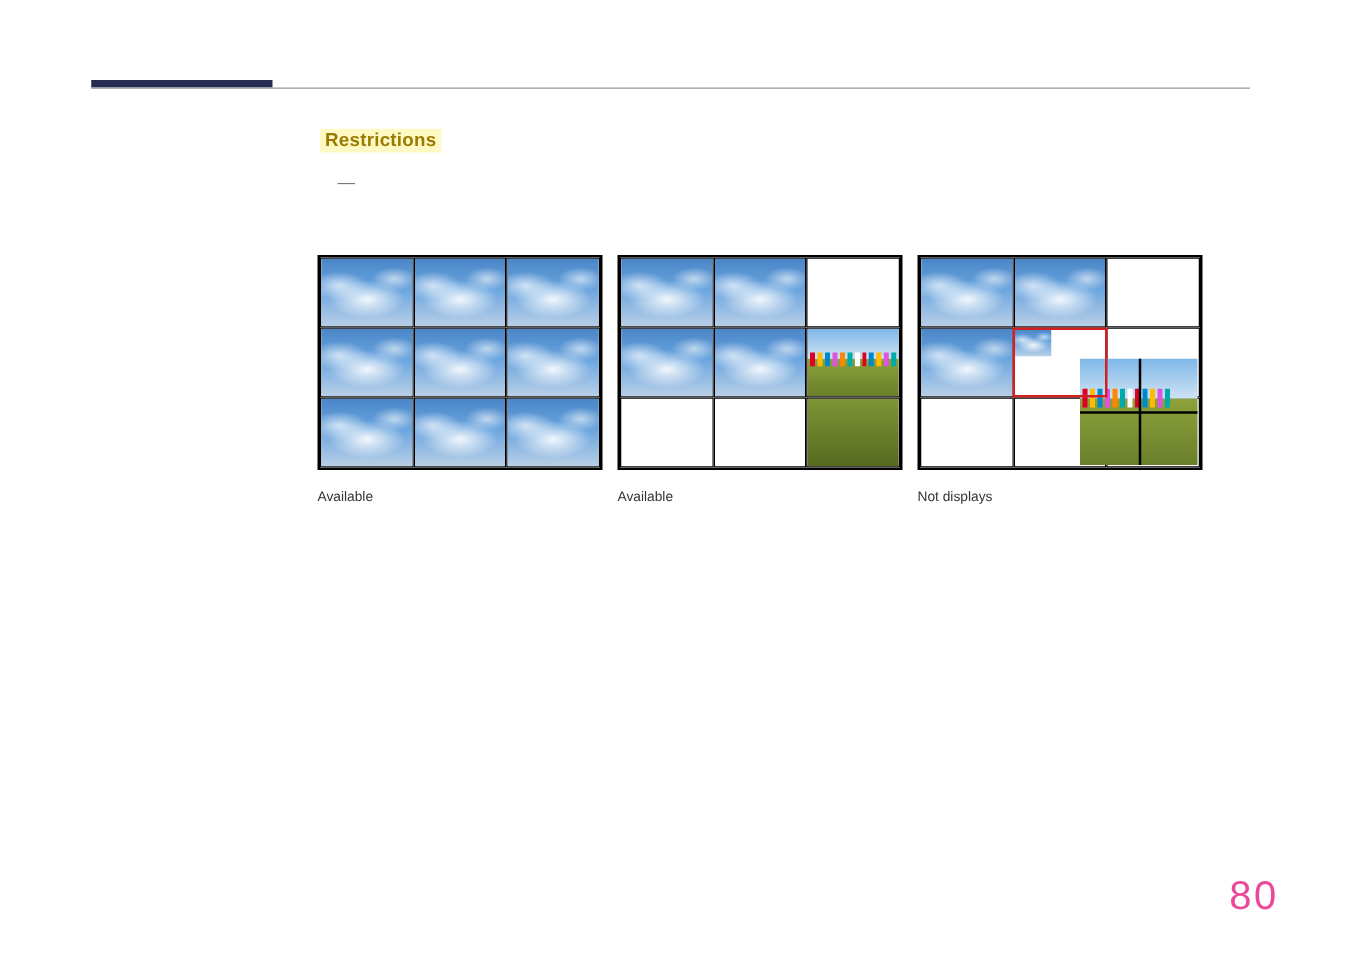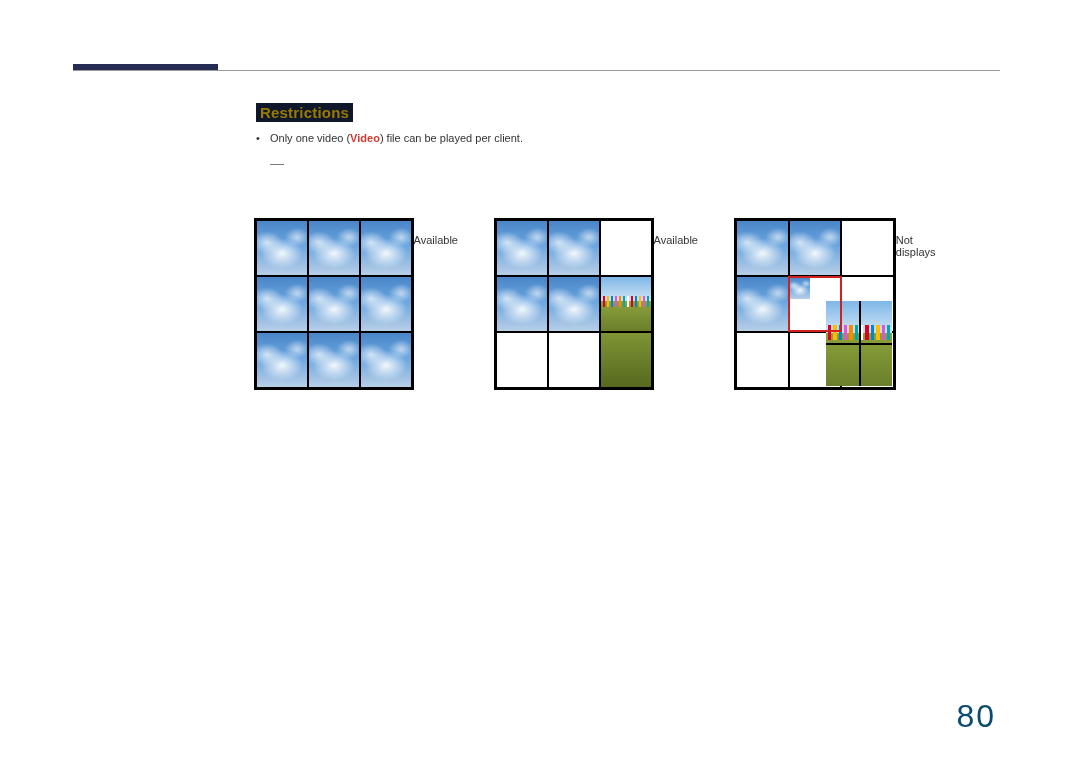--- a/index.html
+++ b/index.html
@@ -1,30 +1,30 @@
 <!DOCTYPE html>
 <html><head>
 <meta charset="utf-8">
 <style>
   * { margin: 0; padding: 0; box-sizing: border-box; }
   html, body { width: 1080px; height: 763px; background: #fff; font-family: "Myriad Pro", "Segoe UI", Arial, sans-serif; color: #333; }
   .page { position: relative; width: 1080px; height: 763px; }
   .top-bar { position: absolute; left: 73px; top: 70px; width: 927px; border-top: 1px solid #9a9a9a; }
   .top-tick { position: absolute; left: 73px; top: 64px; width: 145px; height: 6px; background: #262c54; }
-  .section-title { position: absolute; left: 256px; top: 103px; font-size: 15px; font-weight: 700; color: #9a7a00; background: #0f172a; padding: 1px 4px; letter-spacing: 0.2px; }
+  .section-title { position: absolute; left: 256px; top: 103px; font-size: 15px; font-weight: 700; color: #9a7a00; background: #fef9c3; padding: 1px 4px; letter-spacing: 0.2px; }
   .bullets { position: absolute; left: 256px; top: 130px; font-size: 11px; line-height: 1.6; color: #333; }
   .bullets .row1 { padding-left: 14px; position: relative; }
   .bullets .row1::before { content: "•"; position: absolute; left: 0; top: 0; color: #333; }
   .bullets .sub { padding-left: 28px; position: relative; margin-top: 6px; color: #7a7a7a; }
   .bullets .sub .dash { position: absolute; left: 14px; top: -2px; font-size: 14px; color: #7a7a7a; }
   .bullets .sub2 { padding-left: 28px; color: #7a7a7a; }
   .video-red { color: #d13a2e; font-weight: 700; }
 
   .figs { position: absolute; left: 254px; top: 204px; width: 760px; display: flex; gap: 36px; }
-  .fig { width: 204px; display: flex; flex-direction: row; margin-top: 14px; }
+  .fig { width: 204px; display: flex; flex-direction: column; }
   .grid { width: 228px; height: 172px; border: 2px solid #000; display: grid; grid-template-columns: repeat(3, 1fr); grid-template-rows: repeat(3, 1fr); position: relative; }
   .cell { border: 1px solid #000; position: relative; overflow: hidden; background: #fff; }
 
   
   .bg { position: absolute; inset: 0; background: linear-gradient(180deg, #4a86c8 0%, #6aa5df 45%, #b8cfe7 100%); }
   .cloud-a::after, .cloud-b::after, .cloud-c::after {
     content: ""; position: absolute; inset: 0;
     background:
       radial-gradient(ellipse 60% 40% at 50% 60%, rgba(255,255,255,0.9), rgba(255,255,255,0) 70%),
       radial-gradient(ellipse 45% 30% at 20% 40%, rgba(255,255,255,0.7), rgba(255,255,255,0) 70%),
@@ -37,36 +37,33 @@
   .flag { width:4px; height:100%; }
   .f1{background:#d02;} .f2{background:#fb0;} .f3{background:#08c;} .f4{background:#d5d;} .f5{background:#f80;} .f6{background:#0aa;} .f7{background:#fff;} .f8{background:#d02;} .f9{background:#08c;} .f10{background:#fb0;} .f11{background:#d5d;} .f12{background:#0aa;}
 
   .grass2 .land { position:absolute; left:0; right:0; bottom:0; height:100%; background: linear-gradient(180deg, #7f9535 0%, #56691f 100%); }
 
   .caption { margin-top: 16px; font-size: 11px; color: #333; }
 
   
   .redbox { position:absolute; border: 2px solid #d02020; pointer-events:none; }
 
-  .page-number { position: absolute; right: 84px; bottom: 28px; font-size: 32px; color: #0c4a6e; letter-spacing: 2px; font-weight: 300; }
+  .page-number { position: absolute; right: 57px; bottom: 28px; font-size: 32px; color: #ec4899; letter-spacing: 2px; font-weight: 300; }
 </style>
 </head>
 <body>
 
 <div class="page">
 
   <div class="top-tick"></div>
   <div class="top-bar"></div>
 
   <div class="section-title">Restrictions</div>
 
   <div class="bullets">
-    <div class="row1">
-      <span>Only one video (</span><span class="video-red">Video</span><span>) file can be played per client.</span>
-    </div>
     <div class="sub">
       <span class="dash">―</span>
     </div>
   </div>
 
   <div class="figs">
 
     <div class="fig">
       <div class="grid">
         <div class="cell">

